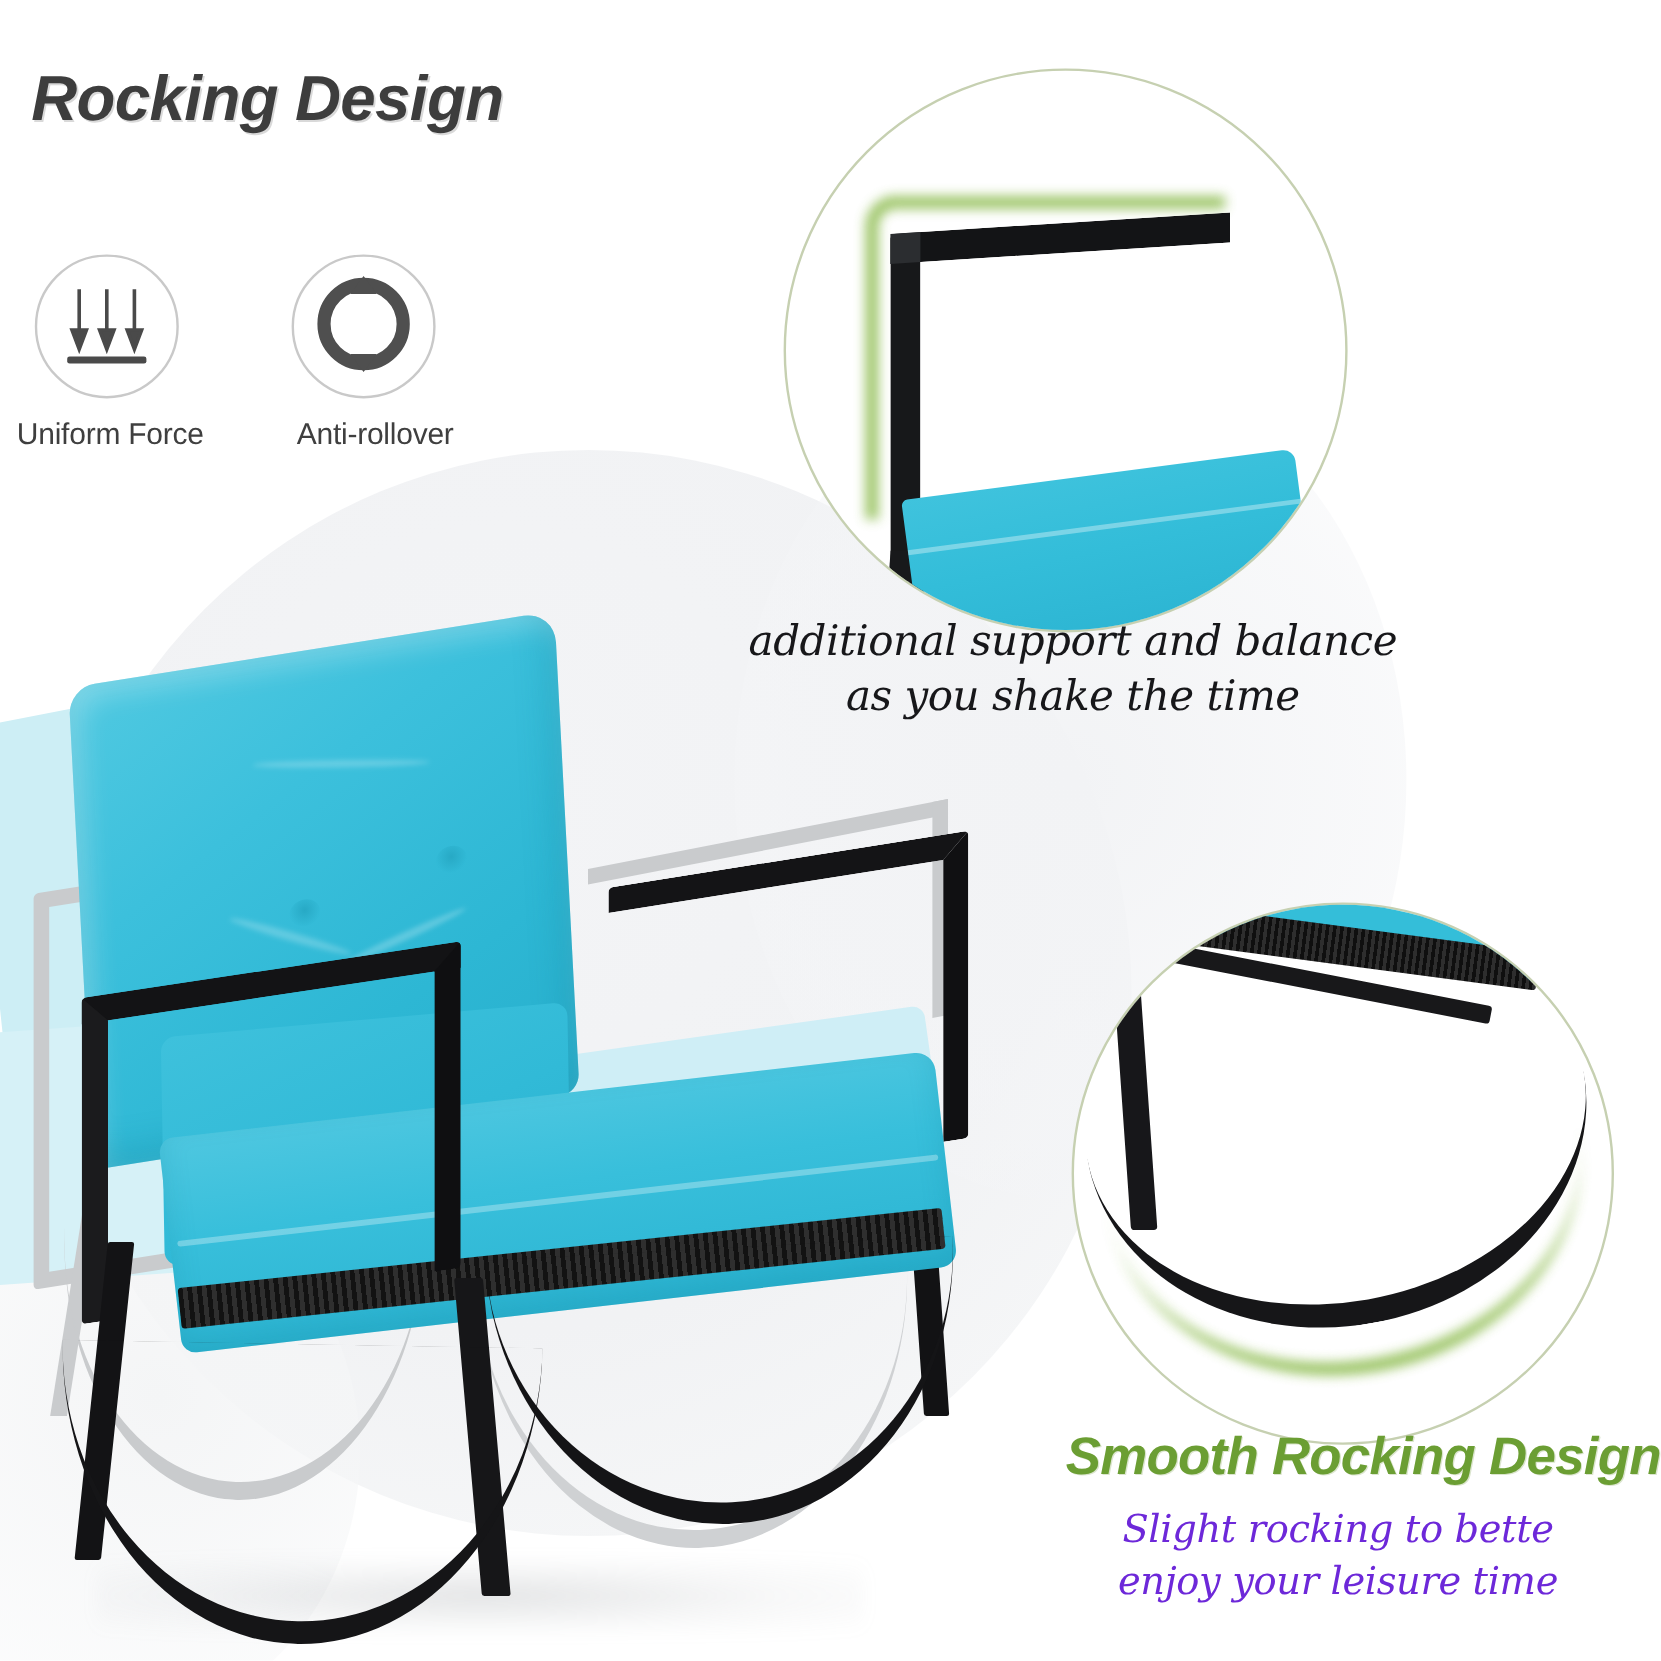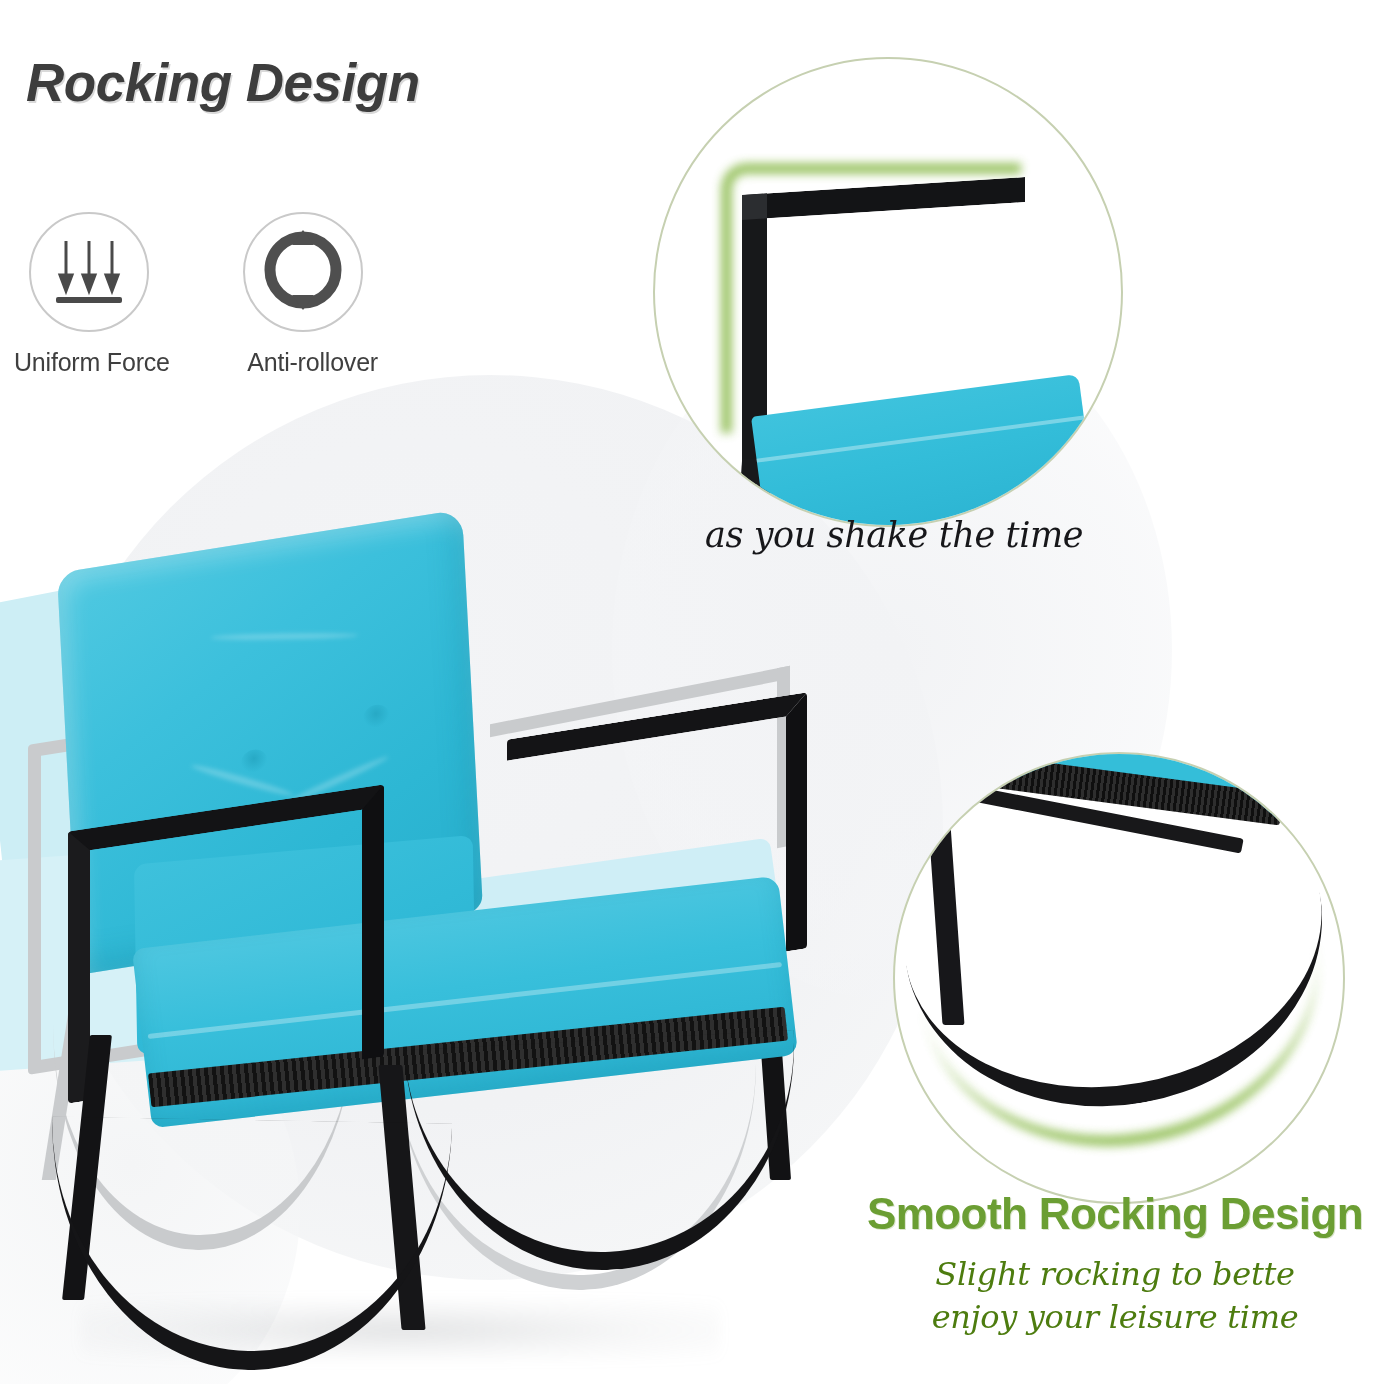--- a/index.html
+++ b/index.html
@@ -208,38 +208,39 @@
     color: #17171a;
     letter-spacing: -0.4px;
   }
   .callout-text span { display: block; }
 
   
   .rock-headline {
     position: absolute;
     left: 846px; top: 1189px;
     width: 538px;
-    text-align: center;
+    text-align: right;
     font-size: 44px;
     font-weight: bold;
+    font-style: italic;
     color: #6b9e33;
     white-space: nowrap;
     letter-spacing: -0.6px;
     text-shadow: 1px 1px 0 rgba(110,150,60,0.25);
   }
   .rock-sub {
     position: absolute;
     left: 880px; top: 1253px;
     width: 470px;
     text-align: center;
     font-family: "DejaVu Serif", serif;
     font-style: italic;
     font-size: 32px;
     line-height: 1.33;
-    color: #4d7c0f;
+    color: #6d28d9;
     letter-spacing: -0.3px;
   }
   .rock-sub span { display: block; }
 
   
   .chair-stage { position: absolute; left: 20px; top: 520px; width: 840px; height: 830px; }
 
   
   .ghost { position: absolute; left: 0; top: 0; width: 840px; height: 830px; opacity: 1; }
   .ghost .g-backcushion {
@@ -523,20 +524,21 @@
   <div class="callout" id="callout-armrest">
     <div class="callout-inner">
       <div class="glow-l"></div>
       <div class="frame-l"></div>
       <div class="armrest-frame-bottom"></div>
       <div class="armrest-cushion"></div>
     </div>
   </div>
 
   <div class="callout-text">
+    <span>additional support and balance</span>
     <span>as you shake the time</span>
   </div>
 
   <div class="callout" id="callout-rocker">
     <div class="callout-inner">
       <div class="rk-cushion"></div>
       <div class="rk-rattan"></div>
       <div class="rk-bar-diag"></div>
       <div class="rk-leg"></div>
       <div class="rk-glow"></div>

